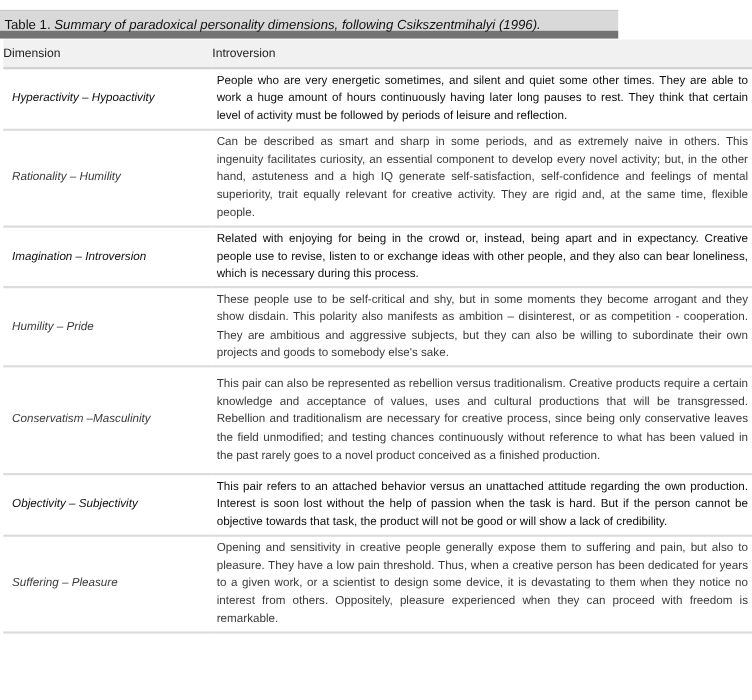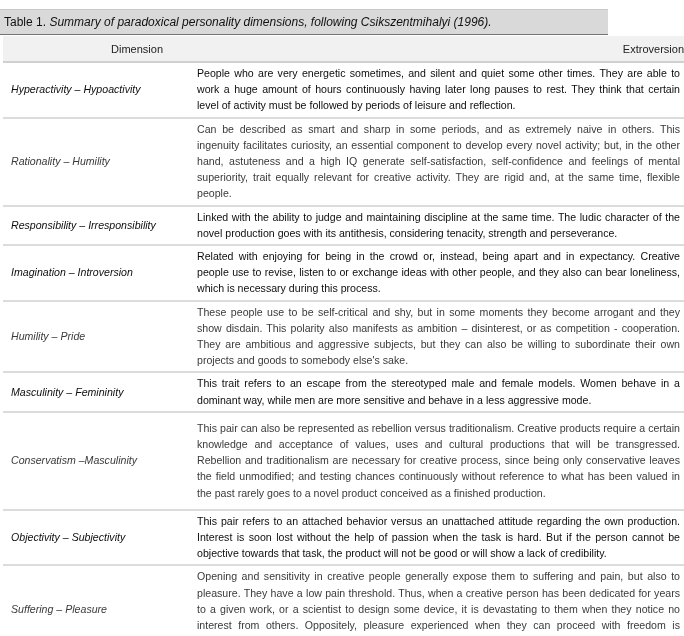--- a/index.html
+++ b/index.html
@@ -12,25 +12,25 @@
       height: 636px;
       position: relative;
       overflow: hidden;
       font-family: "Liberation Sans", sans-serif;
       color: #222;
     }
     .caption-bar {
       position: absolute;
       left: 0;
       top: 9px;
-      width: 608px;
+      width: 562px;
       height: 26px;
       background: #d9d9d9;
       border-top: 1px solid #c8c8c8;
-      border-bottom: 1px solid #737373;
+      border-bottom: 7px solid #737373;
       box-sizing: border-box;
       font-size: 12px;
       line-height: 24px;
       padding-left: 4px;
       color: #111;
       white-space: nowrap;
     }
     .caption-bar .cap-label { font-style: normal; }
     .caption-bar .cap-text { font-style: italic; }
 
@@ -46,21 +46,21 @@
     .table col.c2 { width: 491px; }
 
     .table thead th {
       background: #f1f1f1;
       font-weight: normal;
       font-size: 11px;
       color: #222;
       height: 25px;
       padding: 0;
       border-bottom: 2px solid #d0d0d0;
-      text-align: right;
+      text-align: left;
       vertical-align: middle;
     }
     .table thead th.h1 { padding-right: 30px; }
 
     .table tbody td {
       font-size: 10.6px;
       line-height: 16.2px;
       padding: 2px 6px 3px 6px;
       vertical-align: middle;
       border-bottom: 2px solid #dcdcdc;
@@ -86,47 +86,39 @@
 </div>
 
 <table class="table">
   <colgroup>
       <col class="c1">
       <col class="c2">
     </colgroup>
   <thead>
     <tr>
       <th class="h1">Dimension</th>
-      <th>Extroversion</th>
+      <th>Introversion</th>
     </tr>
   </thead>
   <tbody>
     <tr class="odd" style="height:50px">
       <td class="dim">Hyperactivity – Hypoactivity</td>
       <td class="desc">People who are very energetic sometimes, and silent and quiet some other times. They are able to work a huge amount of hours continuously having later long pauses to rest. They think that certain level of activity must be followed by periods of leisure and reflection.</td>
     </tr>
     <tr class="even" style="height:82px">
       <td class="dim">Rationality – Humility</td>
       <td class="desc">Can be described as smart and sharp in some periods, and as extremely naive in others. This ingenuity facilitates curiosity, an essential component to develop every novel activity; but, in the other hand, astuteness and a high IQ generate self-satisfaction, self-confidence and feelings of mental superiority, trait equally relevant for creative activity. They are rigid and, at the same time, flexible people.</td>
     </tr>
-    <tr class="odd" style="height:34px">
-      <td class="dim">Responsibility – Irresponsibility</td>
-      <td class="desc">Linked with the ability to judge and maintaining discipline at the same time. The ludic character of the novel production goes with its antithesis, considering tenacity, strength and perseverance.</td>
-    </tr>
     <tr class="odd" style="height:50px">
       <td class="dim">Imagination – Introversion</td>
       <td class="desc">Related with enjoying for being in the crowd or, instead, being apart and in expectancy. Creative people use to revise, listen to or exchange ideas with other people, and they also can bear loneliness, which is necessary during this process.</td>
     </tr>
     <tr class="even" style="height:66px">
       <td class="dim">Humility – Pride</td>
       <td class="desc">These people use to be self-critical and shy, but in some moments they become arrogant and they show disdain. This polarity also manifests as ambition – disinterest, or as competition - cooperation. They are ambitious and aggressive subjects, but they can also be willing to subordinate their own projects and goods to somebody else's sake.</td>
-    </tr>
-    <tr class="odd" style="height:34px">
-      <td class="dim">Masculinity – Femininity</td>
-      <td class="desc">This trait refers to an escape from the stereotyped male and female models. Women behave in a dominant way, while men are more sensitive and behave in a less aggressive mode.</td>
     </tr>
     <tr class="even" style="height:98px">
       <td class="dim">Conservatism –Masculinity</td>
       <td class="desc">This pair can also be represented as rebellion versus traditionalism. Creative products require a certain knowledge and acceptance of values, uses and cultural productions that will be transgressed. Rebellion and traditionalism are necessary for creative process, since being only conservative leaves the field unmodified; and testing chances continuously without reference to what has been valued in the past rarely goes to a novel product conceived as a finished production.</td>
     </tr>
     <tr class="odd" style="height:50px">
       <td class="dim">Objectivity – Subjectivity</td>
       <td class="desc">This pair refers to an attached behavior versus an unattached attitude regarding the own production. Interest is soon lost without the help of passion when the task is hard. But if the person cannot be objective towards that task, the product will not be good or will show a lack of credibility.</td>
     </tr>
     <tr class="even" style="height:82px">

